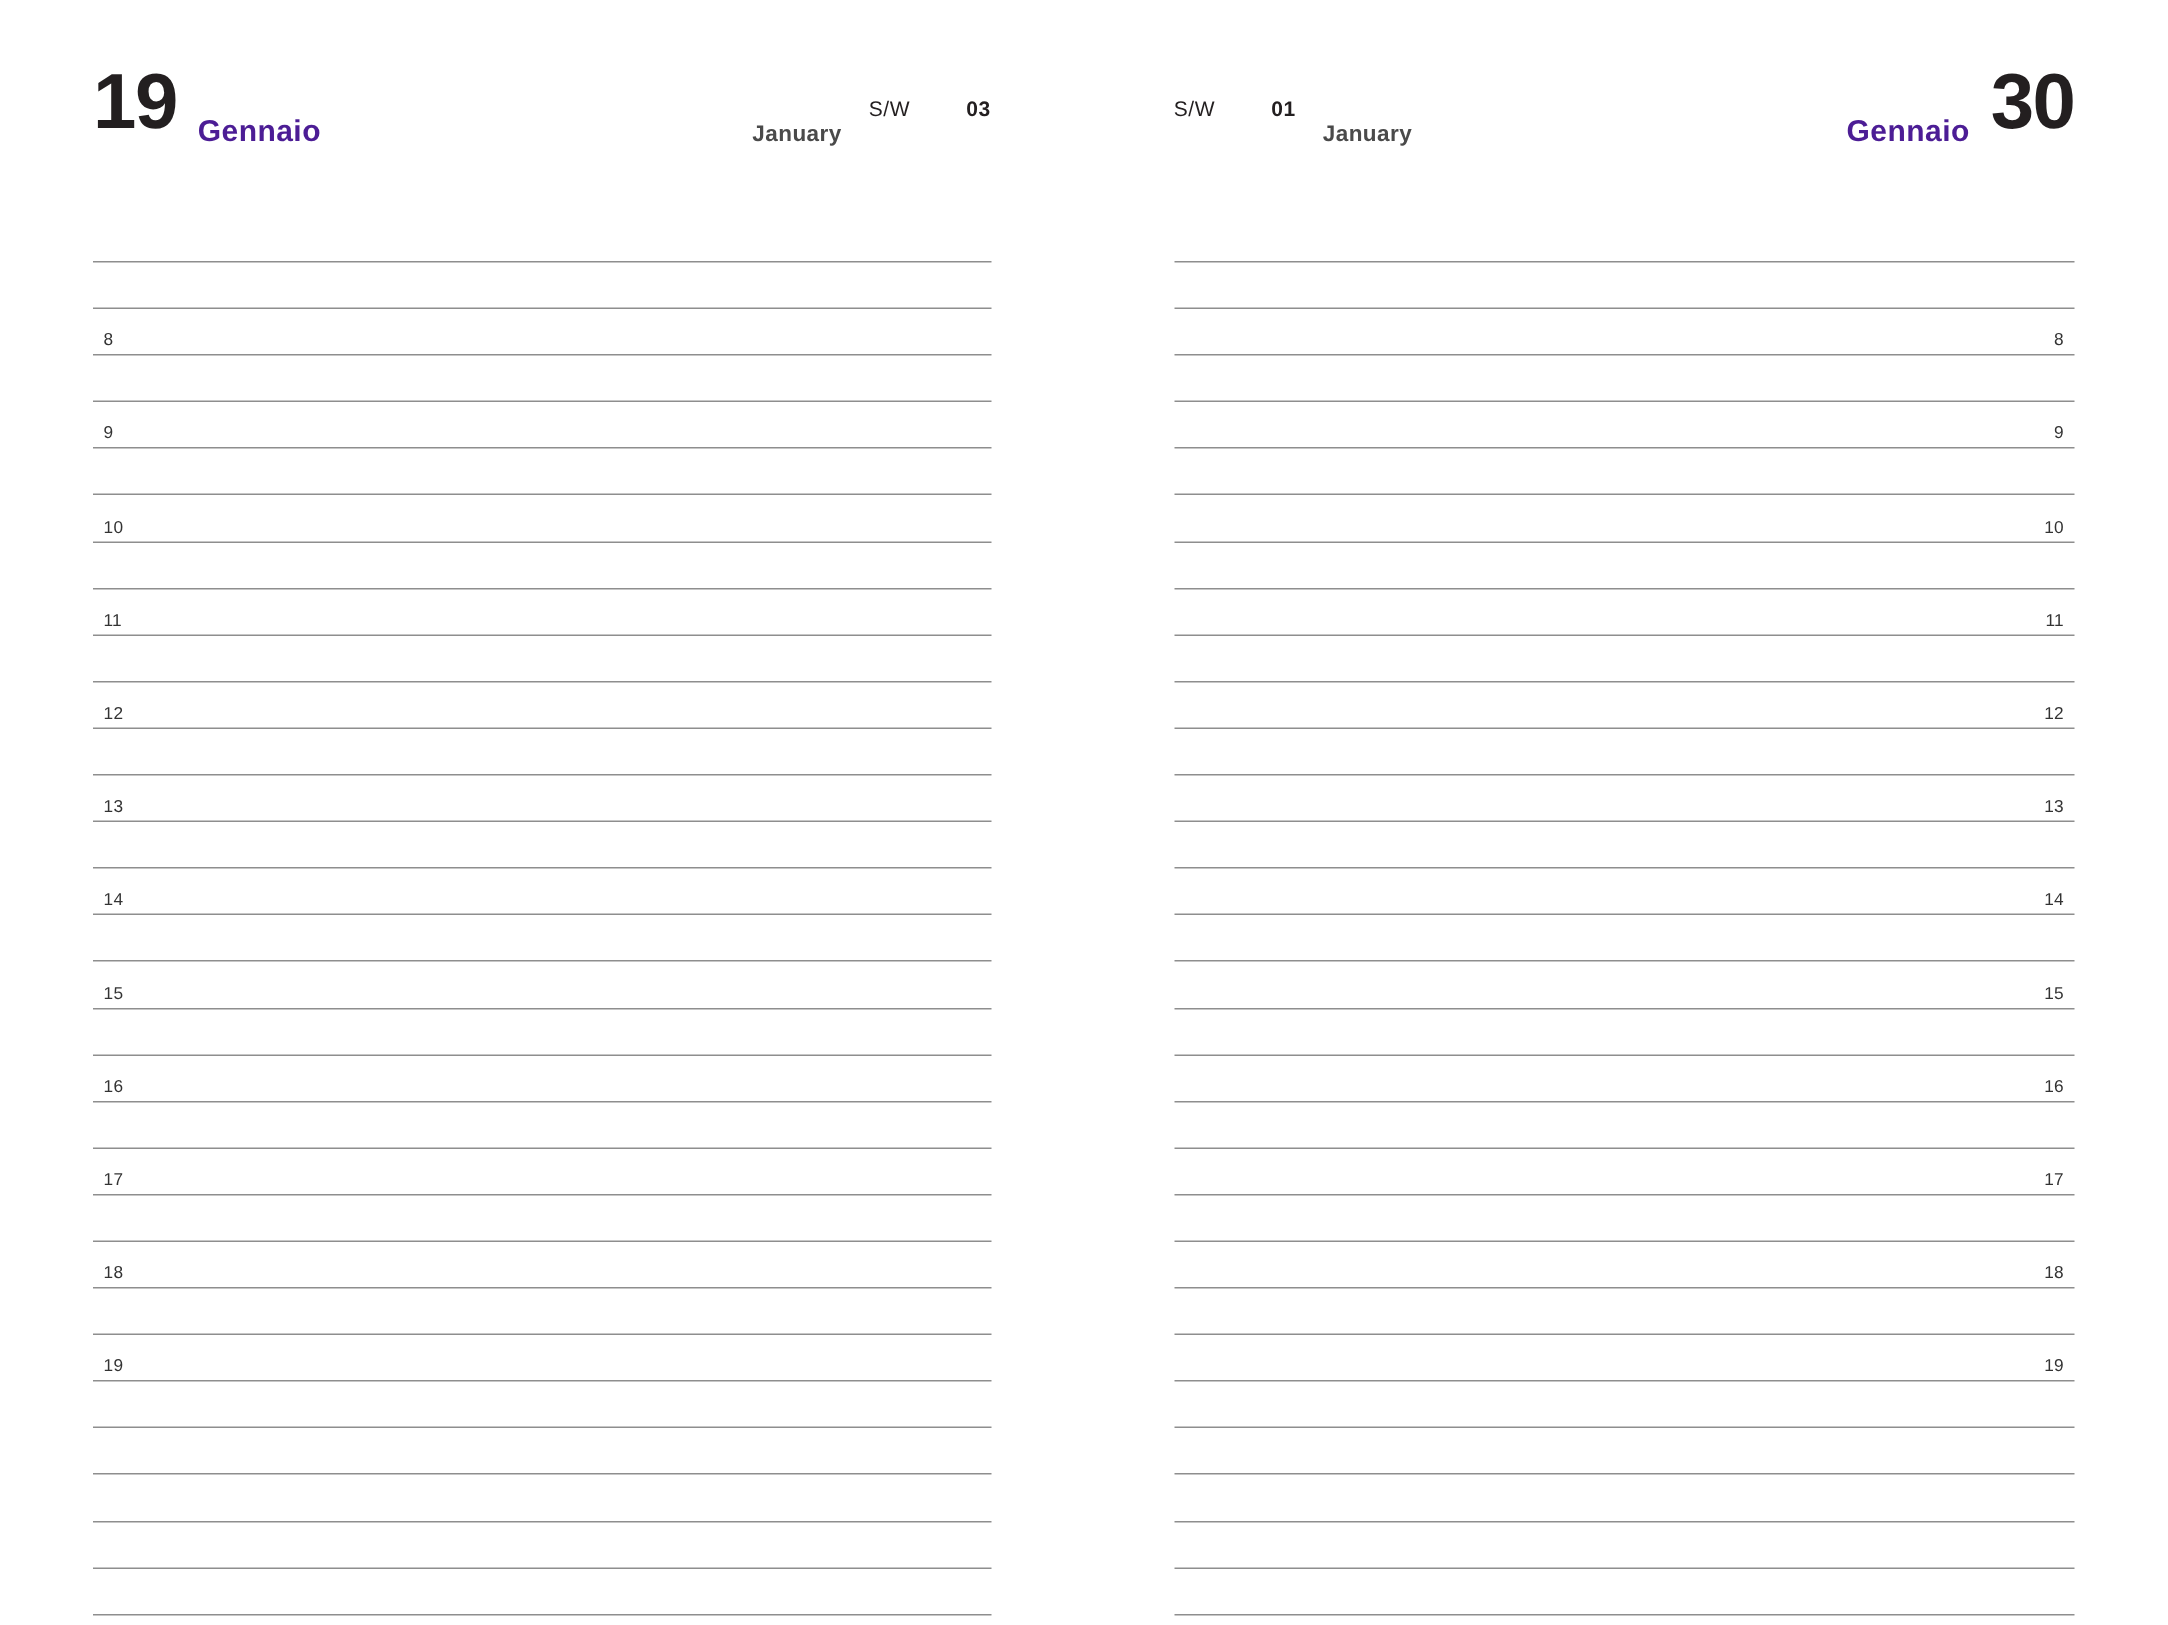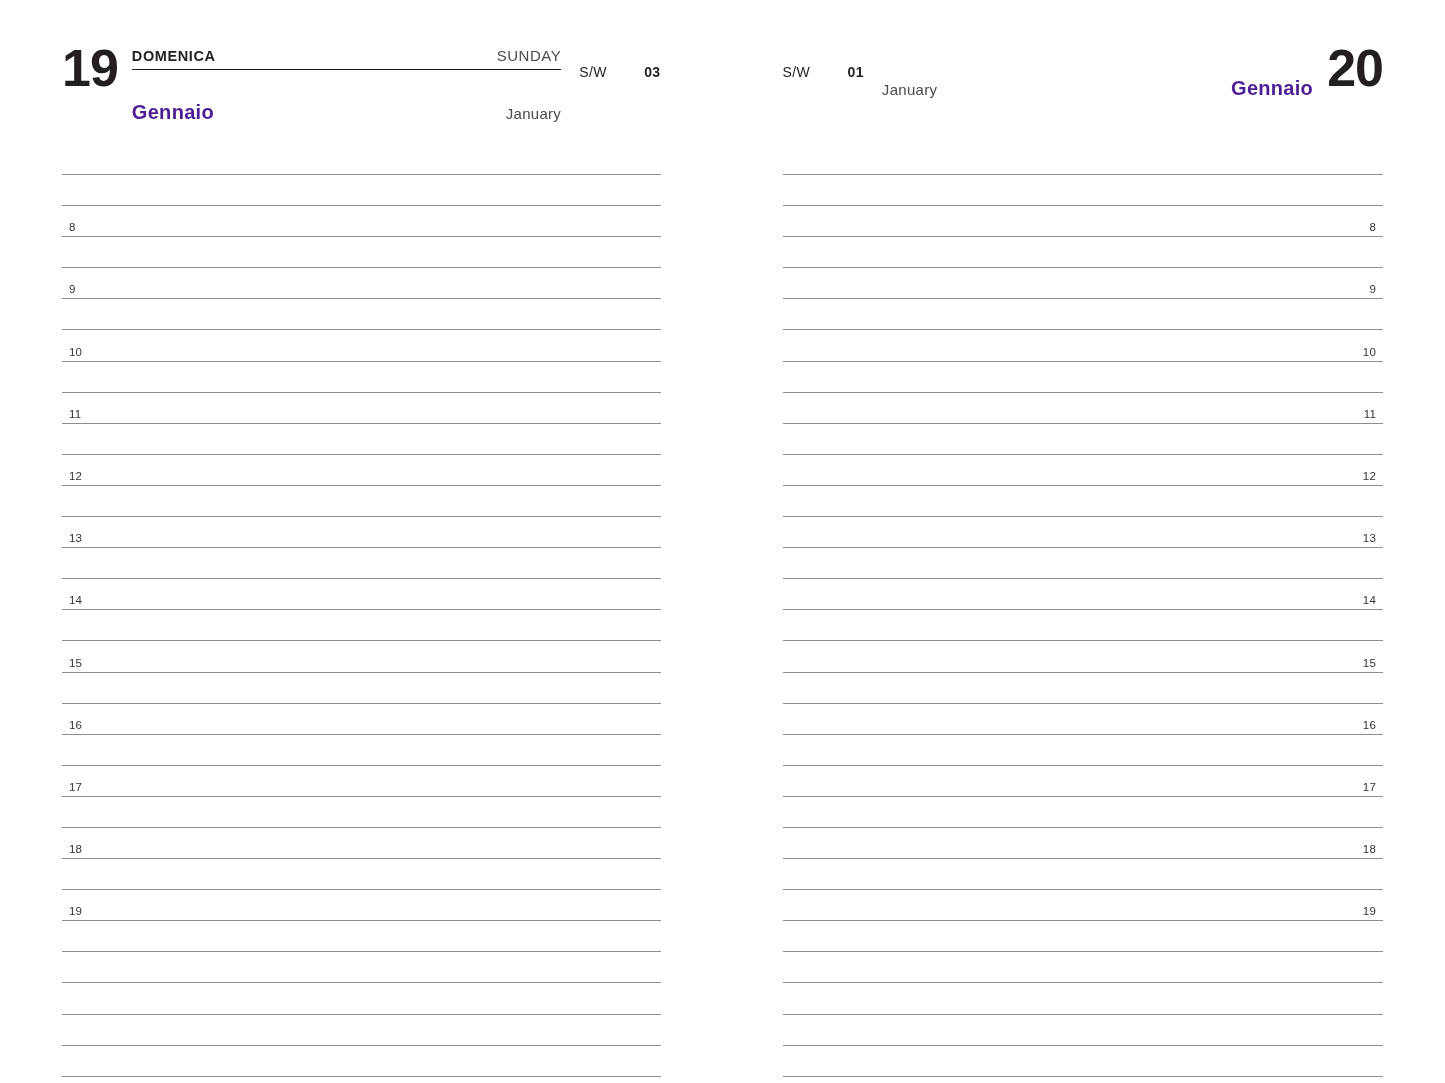--- a/index.html
+++ b/index.html
@@ -83,21 +83,21 @@
   }
   .mo-native {
     font-size: 20px;
     font-weight: 700;
     letter-spacing: 0.3px;
     color: #4c1d95;
     margin-top: 29px;
   }
   .mo-en {
     font-size: 15px;
-    font-weight: 400;
+    font-weight: 700;
     letter-spacing: 0.3px;
     color: #4a4a4a;
   }
   .sw {
     flex: 0 0 auto;
     font-size: 14px;
     color: #231f20;
     padding-top: 24px;
     white-space: nowrap;
     letter-spacing: 0.4px;
@@ -134,24 +134,20 @@
 <body>
 
 <div class="spread">
 
   <div class="page page-left">
 
     <div class="hdr">
       <div class="daynum daynum-left">19</div>
 
       <div class="hdr-mid">
-        <div class="hdr-row top">
-          <span class="wd-native">DOMENICA</span>
-          <span class="wd-en">SUNDAY</span>
-        </div>
         <div class="hdr-row bot">
           <span class="mo-native">Gennaio</span>
           <span class="mo-en">January</span>
         </div>
       </div>
 
       <div class="sw sw-left">
         <span class="slim">S/W</span>
         <b>03</b>
       </div>
@@ -222,21 +218,21 @@
         <b>01</b>
       </div>
 
       <div class="hdr-mid">
         <div class="hdr-row bot">
           <span class="mo-en">January</span>
           <span class="mo-native">Gennaio</span>
         </div>
       </div>
 
-      <div class="daynum daynum-right">20</div>
+      <div class="daynum daynum-right">30</div>
     </div>
 
     <div class="lines" id="lines-right">
         <div class="line"></div>
         <div class="line">
           <span class="hourlbl hourlbl-right">8</span>
         </div>
         <div class="line"></div>
         <div class="line">
           <span class="hourlbl hourlbl-right">9</span>

